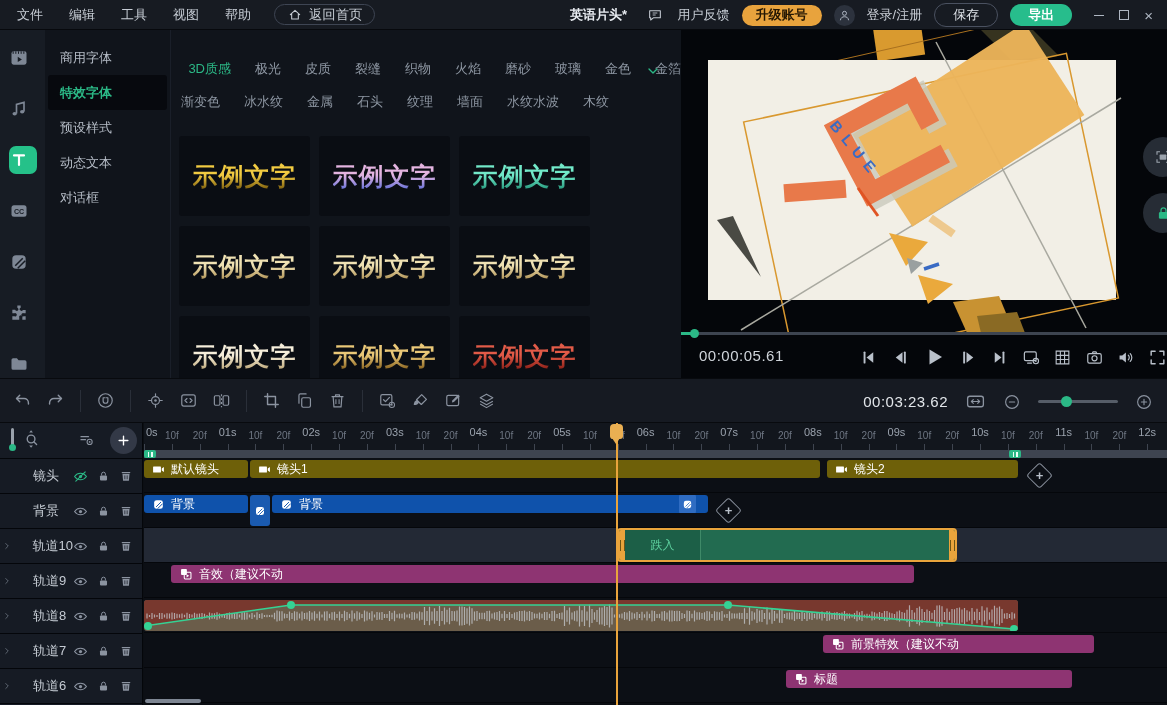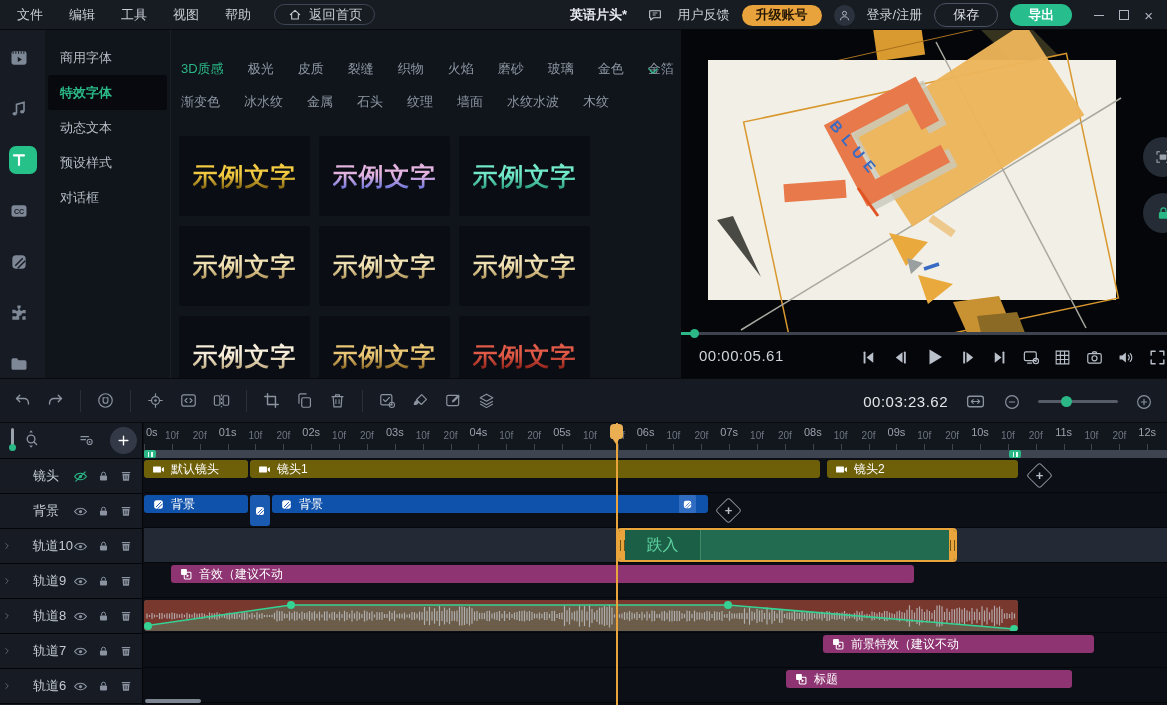--- a/index.html
+++ b/index.html
@@ -26,21 +26,21 @@
   .iconbar{position:absolute;left:0;top:30px;width:45px;height:348px;background:#171c24;display:flex;flex-direction:column;align-items:center;padding-top:14px;gap:23px;box-sizing:border-box;}
   .iconbar .it{width:28px;height:28px;border-radius:7px;display:flex;align-items:center;justify-content:flex-start;color:#7e8795;}
   .iconbar .it.active{background:#25c189;color:#fff;}
   
   .sidebar{position:absolute;left:45px;top:30px;width:125px;height:348px;background:#10141b;padding-top:10px;box-sizing:border-box;}
   .side-item{height:35px;display:flex;align-items:center;padding-left:12px;margin:0 3px;border-radius:3px;color:#b6bdc7;}
   .side-item.active{background:#07090e;color:#2bb886;font-weight:bold;}
   
   .content{position:absolute;left:170px;top:30px;width:511px;height:348px;background:#10141b;overflow:hidden;border-left:1px solid #1a1f29;box-sizing:border-box;}
   .tags-row{display:flex;align-items:center;gap:24px;padding-left:10px;color:#8e97a3;}
-  .tags-row.r1{margin-top:30px;}
+  .tags-row.r1{margin-top:30px;justify-content:flex-end;}
   .tags-row.r2{margin-top:15px;}
   .tag.active{color:#2bb886;}
   .tag-chevron{position:absolute;right:20px;top:33px;color:#2bb886;}
   .thumbs{display:grid;grid-template-columns:repeat(3,131px);gap:10px 9px;margin:25px 0 0 8px;}
   .thumb{width:131px;height:80px;background:#0a0d13;border-radius:3px;display:flex;align-items:center;justify-content:center;}
   .thumb span{font-size:25px;font-weight:bold;letter-spacing:1px;-webkit-background-clip:text;background-clip:text;color:transparent;}
   
   .preview{position:absolute;left:681px;top:30px;width:486px;height:348px;background:#04060a;overflow:hidden;}
   .float-btn{position:absolute;width:40px;height:40px;border-radius:50%;background:#262c35;display:flex;align-items:center;justify-content:center;color:#9aa2ac;}
   .float-btn.lock{color:#2bb886;}
@@ -90,21 +90,21 @@
   .clip{position:absolute;top:2px;height:18px;border-radius:3px;display:flex;align-items:center;overflow:hidden;font-size:12px;color:#fff;white-space:nowrap;}
   .clip .cicon{margin:0 6px 0 8px;display:flex;flex:none;}
   .clip.shot{background:#6e6009;}
   .clip.bgc{background:#0f52ab;}
   .clip.purple{background:#8e3472;}
   .chip{position:absolute;top:2px;height:31px;border-radius:3px;background:#1a5ab0;display:flex;align-items:center;justify-content:center;color:#fff;}
   .endicon{position:absolute;right:12px;top:50%;transform:translateY(-50%);width:17px;height:20px;background:#2f6cc2;border-radius:3px;display:flex;align-items:center;justify-content:center;color:#fff;}
   .greenclip{position:absolute;top:0;height:34px;box-sizing:border-box;border:2px solid #e9a43c;border-radius:4px;display:flex;overflow:hidden;background:#1c5f47;}
   .ghandle{width:6px;background:#e9a43c;display:flex;align-items:center;justify-content:center;flex:none;}
   .ghandle i{width:3px;height:11px;border-left:1px solid #6e5414;border-right:1px solid #6e5414;display:block;}
-  .gseg1{width:75px;flex:none;display:flex;align-items:center;justify-content:center;color:#5ed2a0;font-size:16px;background:#1c5f47;border-right:1px solid #3f8a68;}
+  .gseg1{width:75px;flex:none;display:flex;align-items:center;justify-content:center;color:#5ed2a0;font-size:12px;background:#1c5f47;border-right:1px solid #3f8a68;}
   .gseg2{flex:1;background:#226b50;}
   .audioclip{position:absolute;top:2px;height:31px;border-radius:3px;overflow:hidden;}
   .diamond{position:absolute;top:8px;width:17px;height:17px;border:1.5px solid #878e9a;border-radius:3px;transform:rotate(45deg);}
   .diamond span{position:absolute;left:0;top:0;right:0;bottom:0;display:flex;align-items:center;justify-content:center;transform:rotate(-45deg);color:#b9c0ca;font-size:13px;font-weight:bold;}
   .playhead{position:absolute;top:0;width:2px;height:282px;background:#e9a43c;z-index:40;}
   .phead{position:absolute;top:1px;width:13px;height:15px;background:#eaaf52;border-radius:4px 4px 3px 3px;z-index:41;}
   .phead:after{content:"";position:absolute;left:2px;top:14px;border-left:4.5px solid transparent;border-right:4.5px solid transparent;border-top:6px solid #eaaf52;}
   .hscroll{position:absolute;left:1px;bottom:2px;width:56px;height:4px;background:#7e8693;border-radius:2px;}
 </style>
 </head>
@@ -212,22 +212,22 @@
         <span>
           <svg viewBox="0 0 24 24" width="20" height="20">
             <path d="M3 7a2 2 0 012-2h4.5l2 2.5H19a2 2 0 012 2V17a2 2 0 01-2 2H5a2 2 0 01-2-2z" fill="currentColor"></path>
           </svg>
         </span>
       </div>
     </div>
   <div class="sidebar" id="sidebar">
       <div class="side-item">商用字体</div>
       <div class="side-item active">特效字体</div>
+      <div class="side-item">预设样式</div>
       <div class="side-item">动态文本</div>
-      <div class="side-item">预设样式</div>
       <div class="side-item">对话框</div>
     </div>
 
   <div class="content">
     <div class="tags-row r1" id="tags1">
         <span class="tag active">3D质感</span>
         <span class="tag">极光</span>
         <span class="tag">皮质</span>
         <span class="tag">裂缝</span>
         <span class="tag">织物</span>

